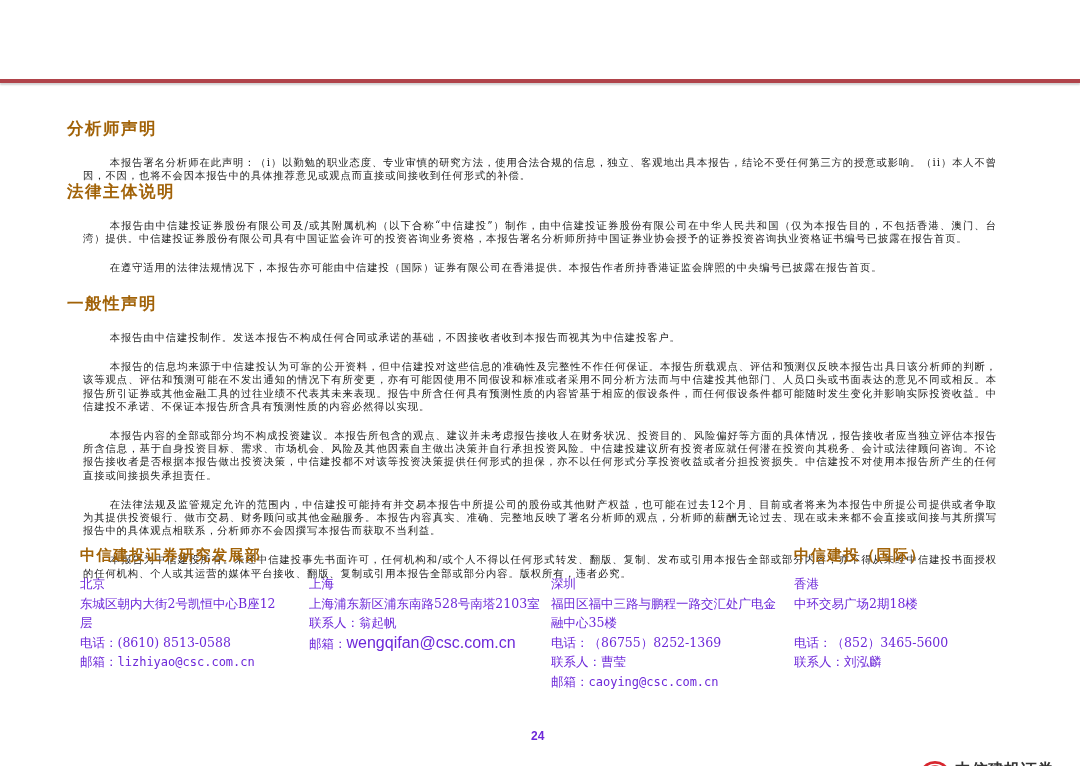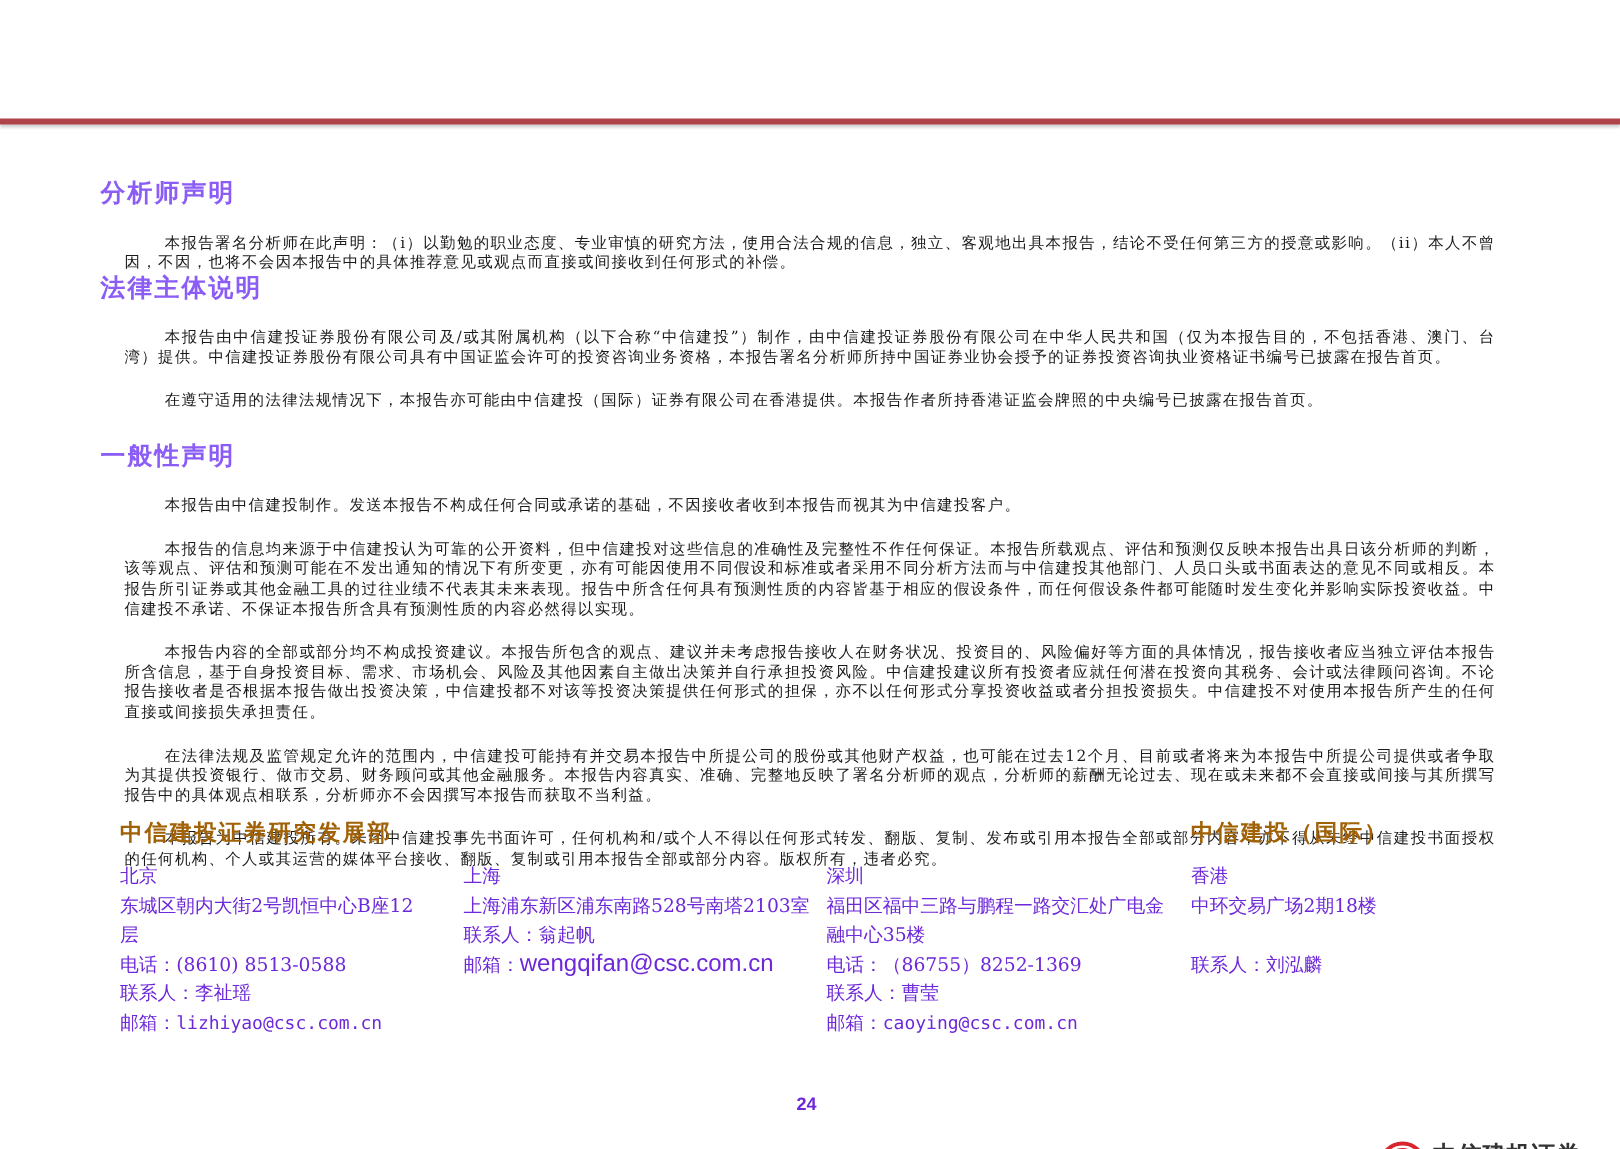--- a/index.html
+++ b/index.html
@@ -12,21 +12,21 @@
   }
   .top-rule {
     position: absolute; left: 0; top: 79px; width: 1080px; height: 4px;
     background: #b0434a;
     box-shadow: 0 2px 2px rgba(0,0,0,0.18);
   }
   .content {
     position: absolute; left: 67px; top: 118px; width: 946px;
   }
   .section-title {
-    font-size: 16.5px; font-weight: bold; color: #8b5cf6;
+    font-size: 16.5px; font-weight: bold; color: #a16207;
     letter-spacing: 1.5px; margin: 0; line-height: 22px;
   }
   .para {
     font-size: 10.3px; line-height: 13.2px; margin: 16px;
     text-indent: 2.6em; letter-spacing: 0.9px;
     text-align: justify;
   }
   .sec1 { position: absolute; top: 0; left: 0; width: 946px; }
   .sec2 { position: absolute; top: 63px; left: 0; width: 946px; }
   .sec3 { position: absolute; top: 175px; left: 0; width: 946px; }
@@ -96,21 +96,20 @@
 </div>
 
 <div class="contacts">
   <div class="dept-title" style="left:0;">中信建投证券研究发展部</div>
   <div class="dept-title" style="left:714px;">中信建投（国际）</div>
 
   <div class="office" style="left:0;">
     <span class="line">北京</span>
     <span class="addr" style="width:205px;">东城区朝内大街2号凯恒中心B座12层</span>
     <span class="line">电话：(8610) 8513-0588</span>
-    <span class="line">联系人：李祉瑶</span>
     <span class="line"><span>邮箱：</span><span class="mono">lizhiyao@csc.com.cn</span></span>
   </div>
 
   <div class="office" style="left:229px;">
     <span class="line">上海</span>
     <span class="addr" style="width:235px;">上海浦东新区浦东南路528号南塔2103室</span>
     <span class="line">联系人：翁起帆</span>
     <span class="line"><span>邮箱：</span><span class="sans">wengqifan@csc.com.cn</span></span>
   </div>
 
@@ -118,20 +117,21 @@
     <span class="line">深圳</span>
     <span class="addr" style="width:235px;">福田区福中三路与鹏程一路交汇处广电金融中心35楼</span>
     <span class="line">电话：（86755）8252-1369</span>
     <span class="line">联系人：曹莹</span>
     <span class="line"><span>邮箱：</span><span class="mono">caoying@csc.com.cn</span></span>
   </div>
 
   <div class="office" style="left:714px;">
     <span class="line">香港</span>
     <span class="addr" style="width:235px; height:39.2px;">中环交易广场2期18楼</span>
+    <span class="line">电话：（852）3465-5600</span>
     <span class="line">联系人：刘泓麟</span>
   </div>
 </div>
 
 <div class="page-number">24</div>
 
 <div class="logo">
   <svg class="logo-mark" viewBox="0 0 34 34">
     <circle cx="17" cy="17" r="16" fill="#d7262e"></circle>
     <circle cx="17" cy="17" r="12.5" fill="none" stroke="#fff" stroke-width="1.6"></circle>

